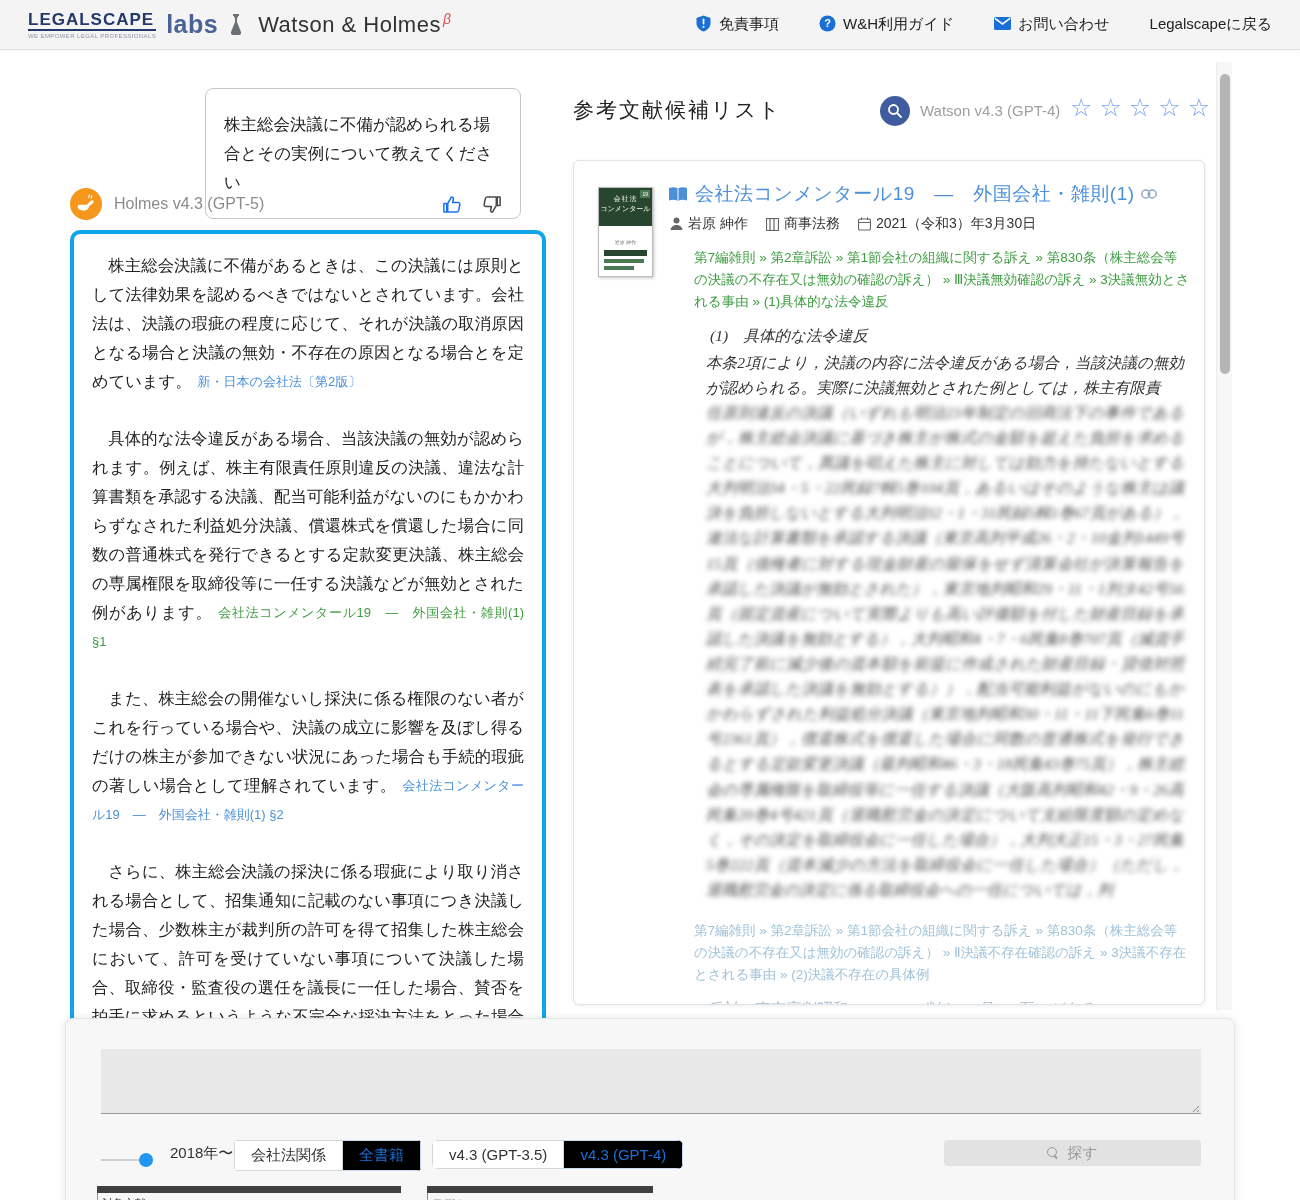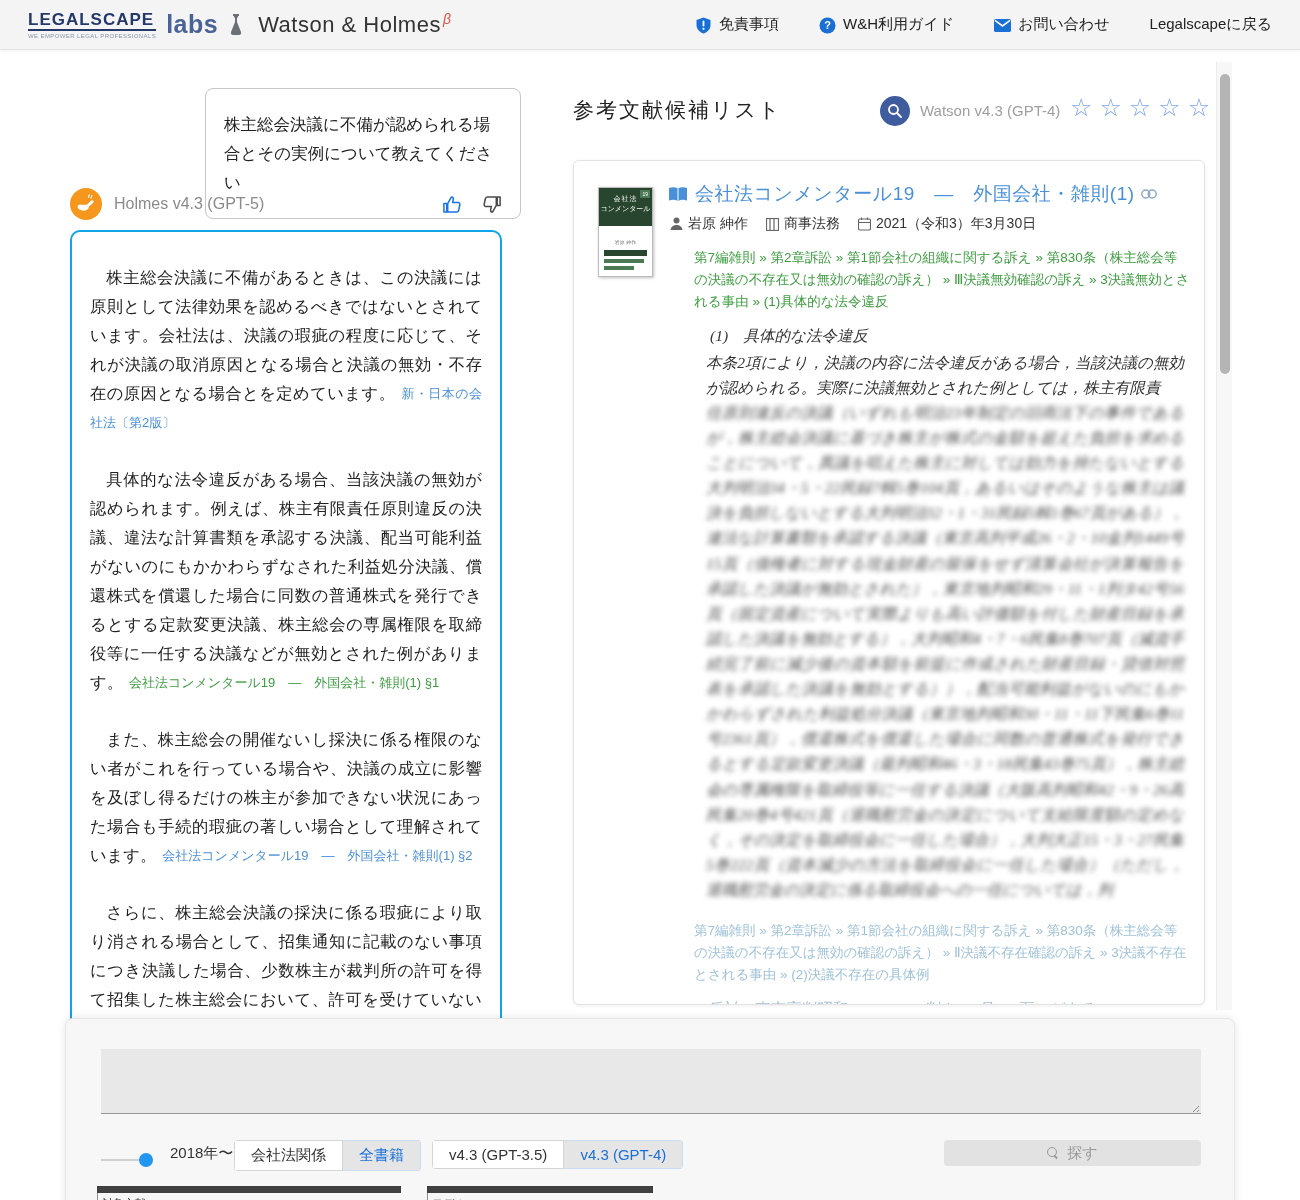--- a/index.html
+++ b/index.html
@@ -15,38 +15,38 @@
   .logo-block { display:flex; align-items:center; gap:10px; }
   .ls-logo { display:flex; flex-direction:column; line-height:1;justify-content:space-between; }
   .ls-brand { font-size:17px; font-weight:bold; color:#24386a; letter-spacing:1px;
     border-bottom:2px solid #24386a; padding-bottom:1px; }
   .ls-tag { font-size:6px; color:#8a93a8; letter-spacing:.4px; margin-top:2px; white-space:nowrap; }
   .labs-word { font-size:25px; font-weight:bold; color:#4a6296; letter-spacing:.5px; }
   .flask { width:16px; height:22px; }
   .app-title { font-size:22px; color:#333; margin-left:14px; letter-spacing:.5px; }
   .beta { color:#d9534f; font-size:14px; font-style:italic; vertical-align:super; margin-left:2px; }
   .nav { margin-left:auto; display:flex; align-items:center; gap:40px; }
-  .nav-item { display:flex; align-items:flex-end; gap:7px; font-size:15px; color:#222; cursor:pointer; }
+  .nav-item { display:flex; align-items:flex-start; gap:7px; font-size:15px; color:#222; cursor:pointer; }
   .nav-icon { width:17px; height:17px; display:inline-block; }
 
   
   .user-bubble { position:absolute; left:205px; top:88px; width:316px;
     background:#fff; border:1px solid #c6c6c6; border-radius:8px;
     padding:21px 18px; font-size:16.5px; line-height:1.75; color:#222; }
   .assistant-row { position:absolute; left:70px; top:188px; width:432px;
     display:flex; align-items:center; }
   .avatar { width:32px; height:32px; border-radius:50%; background:#f5971d;
     display:flex; align-items:center; justify-content:center; flex:0 0 32px; }
   .assistant-name { margin-left:12px; font-size:16px; color:#8b8b8b; }
   .feedback { margin-left:auto; display:flex; gap:22px; align-items:center; }
   .thumb { width:19px; height:19px; cursor:pointer; }
 
-  .answer-card { position:absolute; left:70px; top:230px; width:432px;
-    background:#fff; border:2px solid #0ea5e9; border-radius:10px;
-    padding:31px 18px 20px 18px; box-shadow:0 1px 2px rgba(0,0,0,.04); }
+  .answer-card { position:absolute; left:70px; top:230px; width:476px;
+    background:#fff; border:4px solid #0ea5e9; border-radius:10px;
+    padding:17px 18px 20px 18px; box-shadow:0 1px 2px rgba(0,0,0,.04); }
   .answer-card p { font-size:16.3px; line-height:1.78; color:#222;
     text-indent:1em; text-align:justify; }
   .answer-card p + p { margin-top:28px; }
   .cite { font-size:13px; text-decoration:none; cursor:pointer; position:relative; top:-1px; margin-left:6px; }
   .cite.blue { color:#4a90d9; }
   .cite.green { color:#3d9c40; }
 
   
   .ref-title { position:absolute; left:573px; top:96px; font-size:21px;
     color:#222; letter-spacing:2px; }
@@ -112,25 +112,25 @@
     background:repeating-linear-gradient(135deg, transparent, transparent 2px, #8a8a8a 2px, #8a8a8a 3px);
     clip-path:polygon(100% 0, 100% 100%, 0 100%); pointer-events:none; }
   .controls { position:absolute; left:0; top:120px; width:1170px; height:60px; }
   .slider { position:absolute; left:35px; top:14px; width:52px; height:14px; cursor:pointer; }
   .slider-track { position:absolute; left:0; top:6px; width:52px; height:2px; background:#cfcfcf; }
   .slider-knob { position:absolute; right:0; top:0; width:14px; height:14px;
     border-radius:50%; background:#2196f3; }
   .year-label { position:absolute; left:104px; top:5px; font-size:15px; color:#333; }
   .chip-group { position:absolute; top:1px; display:flex; border-radius:4px; overflow:hidden; }
   .chip-group.g1 { left:168px; }
-  .chip-group.g2 { left:366px; }
+  .chip-group.g2 { left:366px;border-radius:6px; }
   .chip { font-size:15px; padding:5px 16px; cursor:pointer; border:1px solid #d5d5d5;
     background:#fff; color:#333; }
   .chip + .chip { border-left:none; }
-  .chip.selected { background:#e5e5e5; color:#1a6fd8; border-color:#c9dcf5; }
+  .chip.selected { background:#000000; color:#1a6fd8; border-color:#c9dcf5; }
   .fieldset-line { position:absolute; top:47px; border-top:7px solid #404040; }
   .fieldset-line.f1 { left:31px; width:304px; }
   .fieldset-line.f2 { left:361px; width:226px; }
   .fieldset-label { display:inline-block; border-left:1px solid #8f8f8f;
     font-size:11px; color:#333; padding:3px 5px 0 4px; }
   .search-btn { position:absolute; left:878px; top:1px; width:257px; height:26px;
     background:#e2e2e3; border:none; border-radius:4px; display:flex;
     align-items:center; justify-content:center; gap:8px; color:#9a9a9a;
     font-size:15px; cursor:pointer; font-family:inherit; }
 

